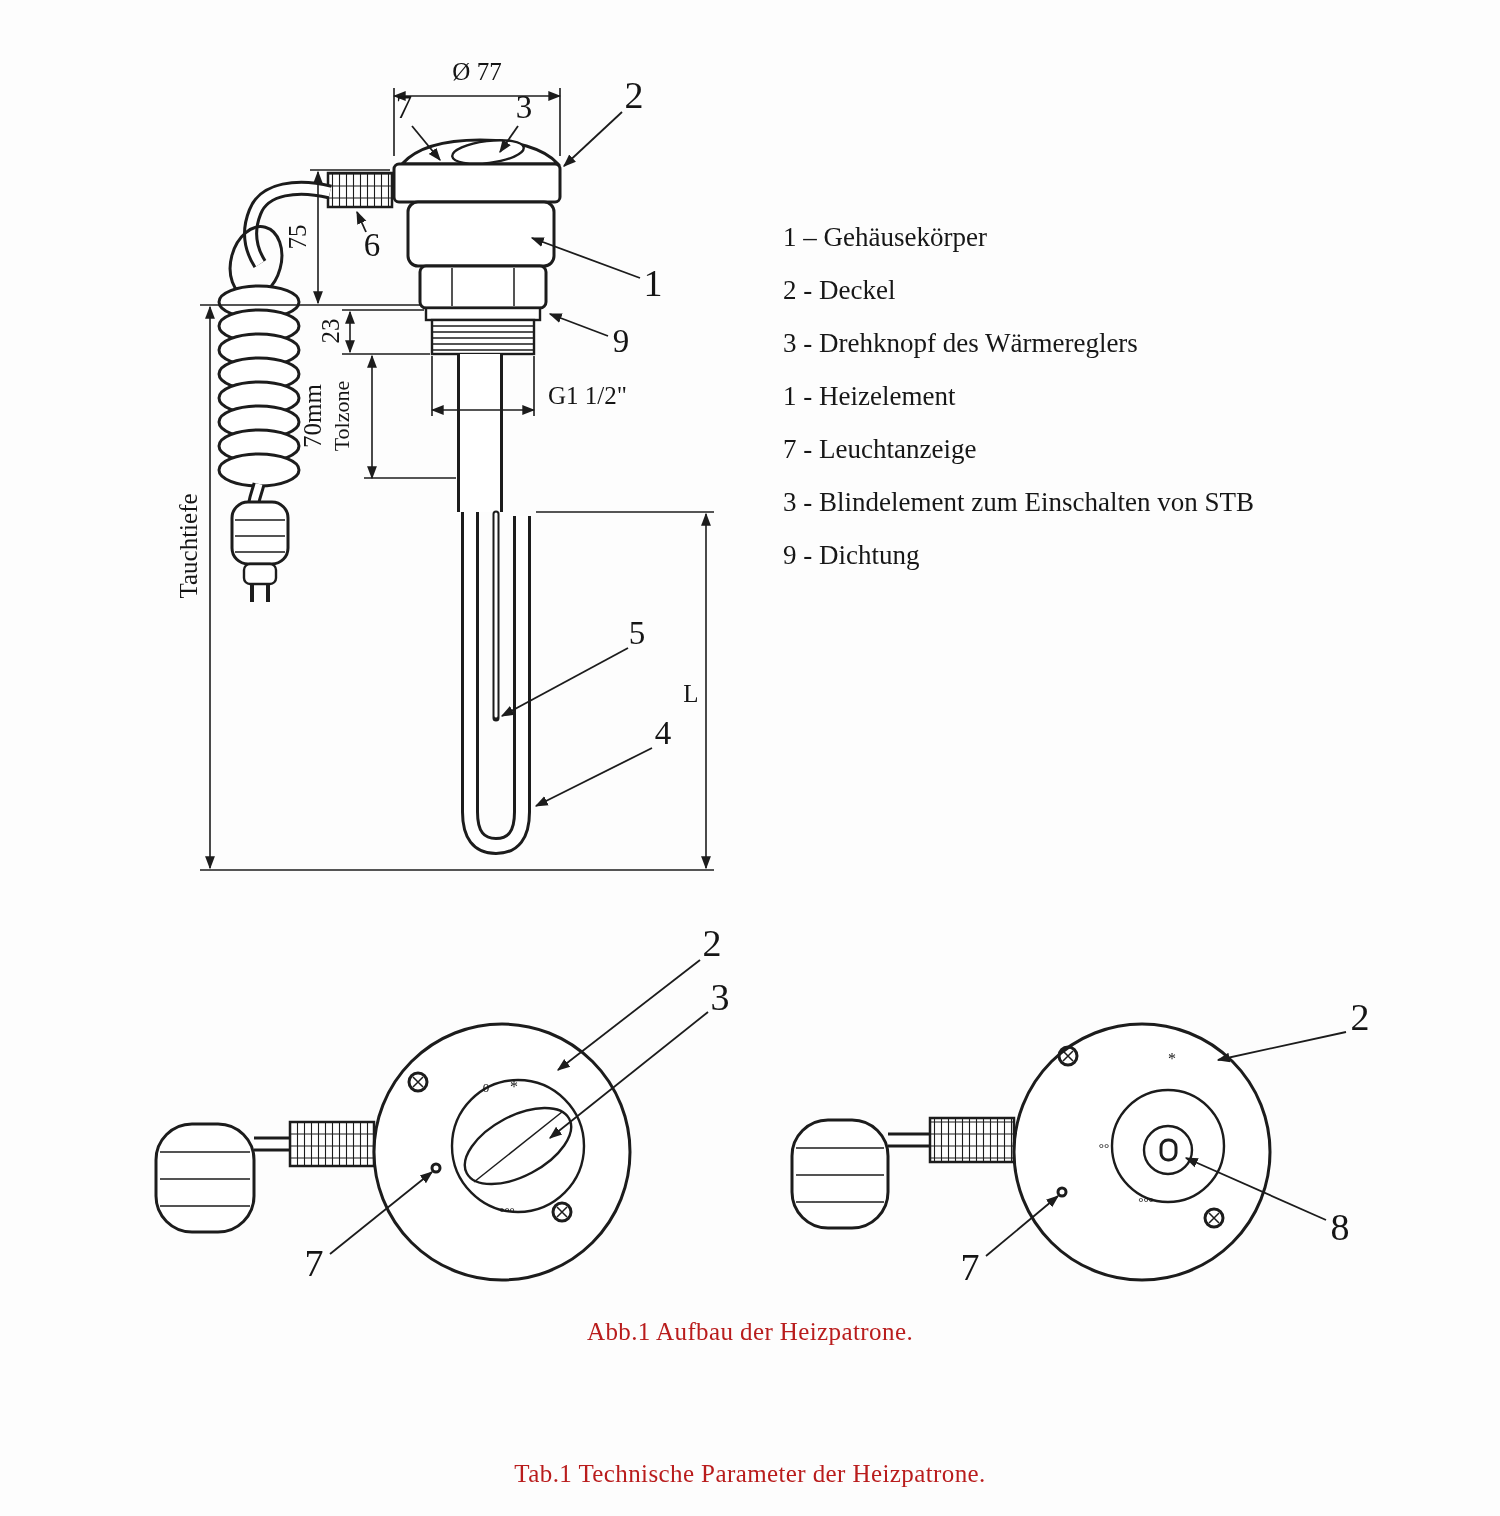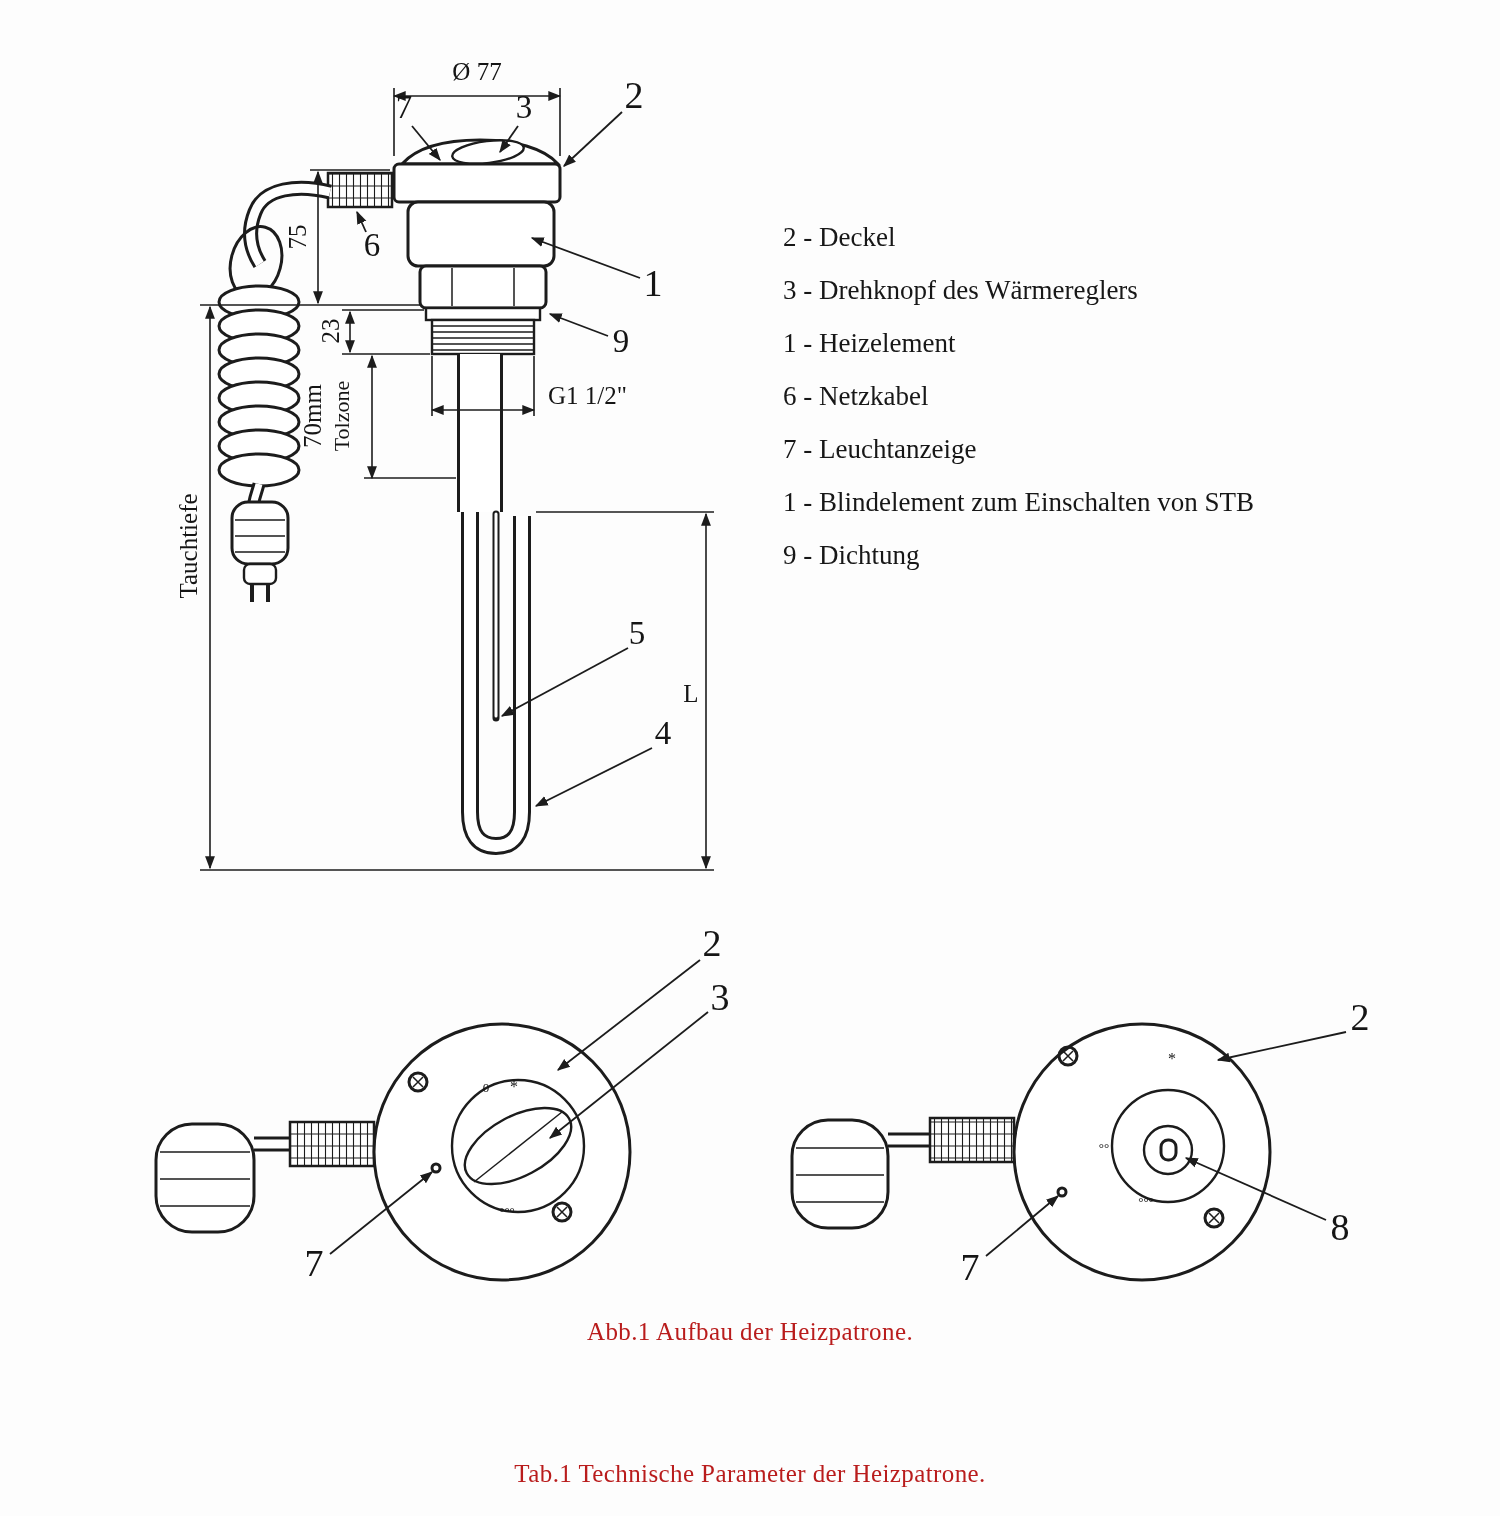--- a/index.html
+++ b/index.html
@@ -200,25 +200,25 @@
       <text class="callout-lg" x="1360" y="1030" text-anchor="middle">2</text>
       <path class="leader" d="M1326,1220 L1186,1158" marker-end="url(#arr)"></path>
       <text class="callout-lg" x="1340" y="1240" text-anchor="middle">8</text>
       <path class="leader" d="M986,1256 L1058,1196" marker-end="url(#arr)"></path>
       <text class="callout-lg" x="970" y="1280" text-anchor="middle">7</text>
     </g>
   </g>
 </svg>
 
 <div class="legend">
+  <div>1 – Gehäusekörper</div>
   <div>2 - Deckel</div>
   <div>3 - Drehknopf des Wärmereglers</div>
   <div>1 - Heizelement</div>
-  <div>6 - Netzkabel</div>
   <div>7 - Leuchtanzeige</div>
-  <div>1 - Blindelement zum Einschalten von STB</div>
+  <div>3 - Blindelement zum Einschalten von STB</div>
   <div>9 - Dichtung</div>
 </div>
 
 <div class="caption fig">Abb.1 Aufbau der Heizpatrone.</div>
 <div class="caption tab">Tab.1 Technische Parameter der Heizpatrone.</div>
 
 </div>
 
 </body></html>

